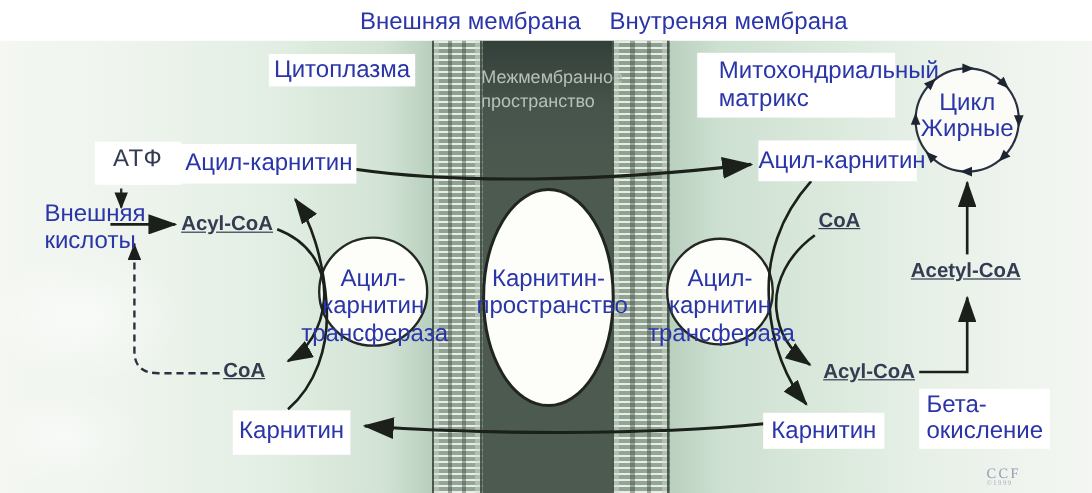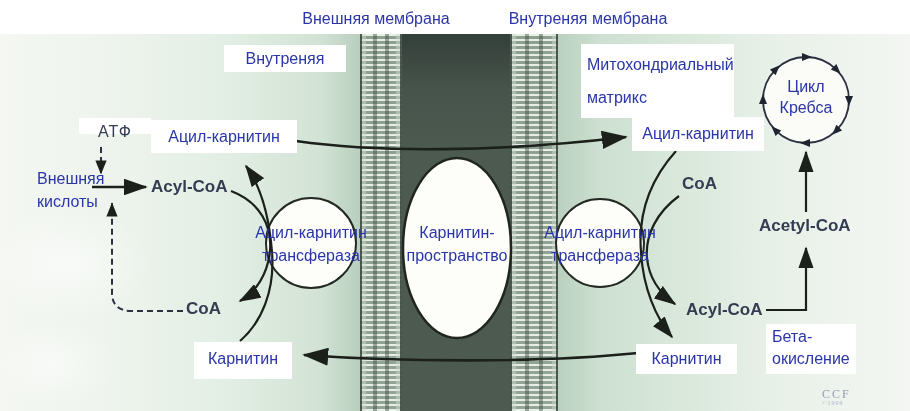--- a/index.html
+++ b/index.html
@@ -35,26 +35,26 @@
       repeating-linear-gradient(180deg, rgba(236,242,234,.95) 0 2px, rgba(0,0,0,0) 2px 5px),
       linear-gradient(180deg,#8da08f,#93a596);
   }
   .membrane.outer{left:360px;width:42px;}
   .membrane.inner{left:510px;width:48px;}
 
   
   svg.layer{position:absolute;left:0;top:0;z-index:3;}
 
   
-  .lbl{position:absolute;z-index:4;color:#2a35a8;font-size:16px;line-height:21px;white-space:nowrap;}
+  .lbl{position:absolute;z-index:4;color:#2a35a8;font-size:20px;line-height:21px;white-space:nowrap;}
   .pre{white-space:pre-line;}
   .ctr{text-align:center;}
   .box{background:#ffffff;}
   .dark{color:#343c52;}
-  .bold{font-weight:bold;font-size:17px;}
+  .bold{font-weight:bold;font-size:17px;text-decoration:underline;}
   .gray{color:#b6c1b8;}
   .enzyme{width:120px;text-align:center;line-height:23px;}
   .watermark{position:absolute;z-index:4;
     font-family:"Liberation Serif","DejaVu Serif",serif;color:#929cb2;}
   .watermark .wm-main{font-size:12px;letter-spacing:2px;line-height:11px;}
   .watermark .wm-sub{font-size:6px;letter-spacing:1px;color:#abb2c5;line-height:7px;}
 </style>
 </head>
 <body>
 
@@ -106,41 +106,43 @@
     <path d="M101 147 L101 174" fill="none" stroke="#2b3140" stroke-width="2" stroke-dasharray="6 4" marker-end="url(#ahs)"></path>
     <path d="M183 311 L132 311 Q112 311 112 293 L112 203" fill="none" stroke="#2b3140" stroke-width="2" stroke-dasharray="6 4" marker-end="url(#ahs)"></path>
 
     <path d="M766 310 L806 310 L806 248" fill="none" stroke="#1b201a" stroke-width="2.2" marker-end="url(#ah)"></path>
     <path d="M806 212 L806 152" fill="none" stroke="#1b201a" stroke-width="2.2" marker-end="url(#ah)"></path>
   </svg>
 
   <div class="lbl ctr" style="left:300px;top:8px;width:152px;">Внешняя мембрана</div>
   <div class="lbl ctr" style="left:508px;top:8px;width:160px;">Внутреняя мембрана</div>
 
-  <div class="lbl box ctr" style="left:224px;top:45px;width:122px;height:27px;line-height:27px;">Внутреняя</div>
-  <div class="lbl box pre" style="left:581px;top:44px;width:147px;padding:4px 0 4px 6px;line-height:33px;">Митохондриальный
+  <div class="lbl box ctr" style="left:224px;top:45px;width:122px;height:27px;line-height:27px;">Цитоплазма</div>
+  <div class="lbl gray pre" style="left:401px;top:55px;font-size:15px;line-height:20px;">Межмембранное
+пространство</div>
+  <div class="lbl box pre" style="left:581px;top:44px;width:147px;padding:4px 0 4px 18px;line-height:23px;">Митохондриальный
 матрикс</div>
 
-  <div class="lbl box ctr dark" style="left:79px;top:118px;width:72px;height:16px;line-height:28px;letter-spacing:1px;">АТФ</div>
+  <div class="lbl box ctr dark" style="left:79px;top:118px;width:72px;height:36px;line-height:28px;letter-spacing:1px;">АТФ</div>
   <div class="lbl pre" style="left:37px;top:167px;line-height:23px;">Внешняя
 кислоты</div>
   <div class="lbl bold dark" style="left:151px;top:176px;">Acyl-CoA</div>
   <div class="lbl box ctr" style="left:151px;top:120px;width:146px;height:33px;line-height:33px;">Ацил-карнитин</div>
   <div class="lbl bold dark" style="left:186px;top:298px;">CoA</div>
   <div class="lbl box ctr" style="left:194px;top:342px;width:98px;height:37px;line-height:34px;">Карнитин</div>
 
   <div class="lbl box ctr" style="left:632px;top:117px;width:132px;height:34px;line-height:34px;">Ацил-карнитин</div>
   <div class="lbl bold dark" style="left:682px;top:173px;">CoA</div>
   <div class="lbl bold dark" style="left:686px;top:299px;">Acyl-CoA</div>
   <div class="lbl box ctr" style="left:636px;top:344px;width:101px;height:30px;line-height:30px;">Карнитин</div>
   <div class="lbl pre box" style="left:766px;top:324px;padding:2px 6px 4px 6px;line-height:22px;">Бета-
 окисление</div>
   <div class="lbl bold dark" style="left:759px;top:215px;">Acetyl-CoA</div>
   <div class="lbl pre ctr" style="left:764px;top:76px;width:84px;">Цикл
-Кребса</div>
+Жирные</div>
 
   <div class="lbl pre enzyme" style="left:251px;top:221px;">Ацил-карнитин
 трансфераза</div>
   <div class="lbl pre enzyme" style="left:397px;top:221px;">Карнитин-
 пространство</div>
   <div class="lbl pre enzyme" style="left:540px;top:221px;">Ацил-карнитин
 трансфераза</div>
 
   <div class="watermark" style="left:822px;top:389px;width:44px;">
     <div class="wm-main">CCF</div>

